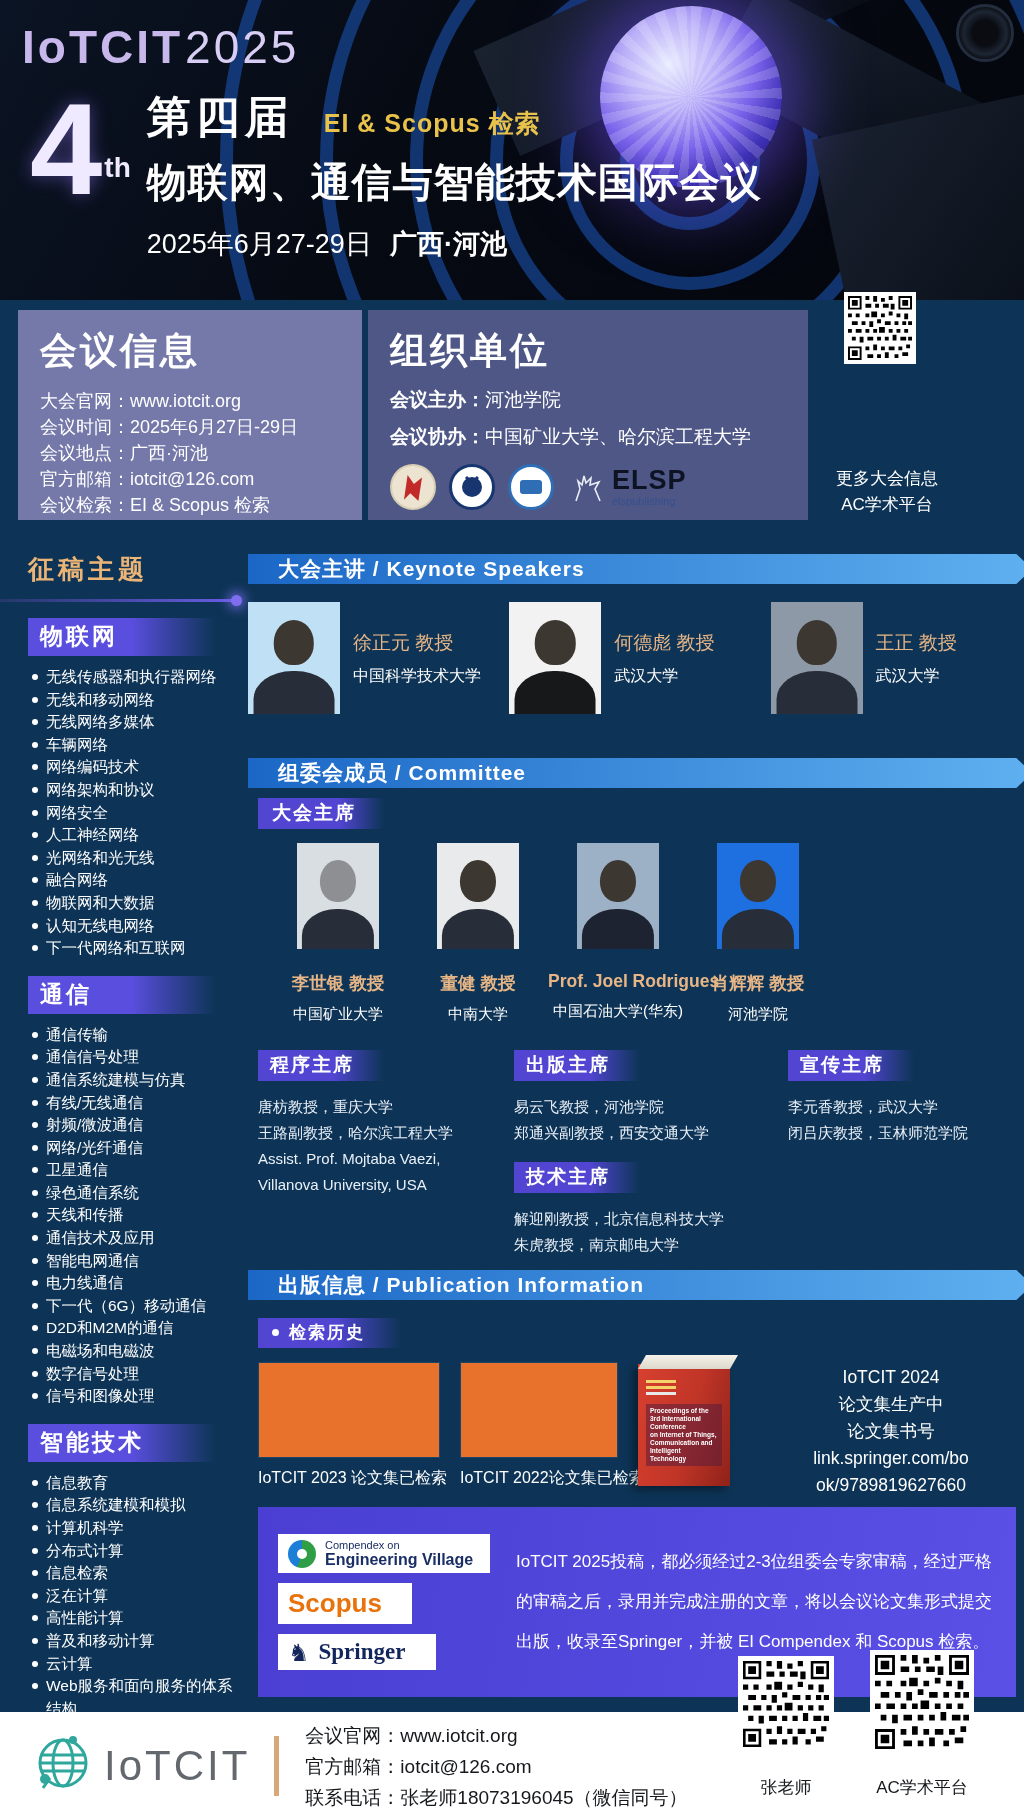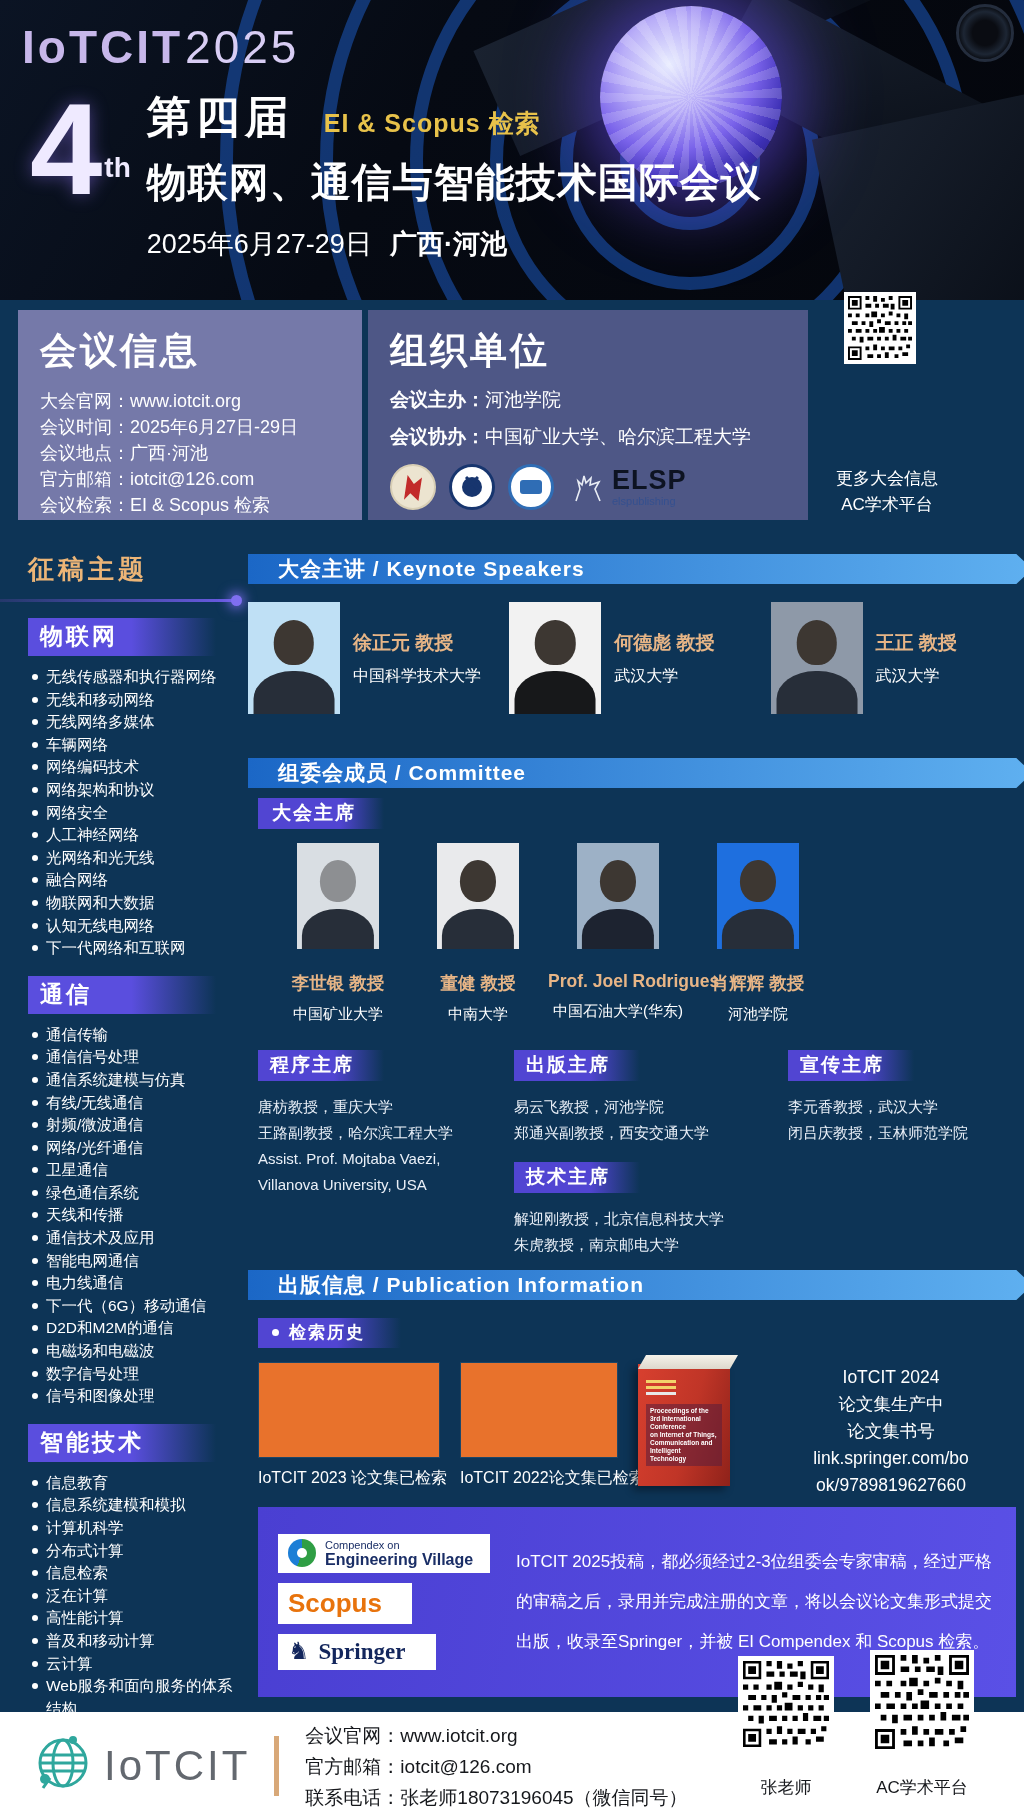--- a/index.html
+++ b/index.html
@@ -87,21 +87,21 @@
 background:linear-gradient(90deg,#5145d2 0%,#5145d2 65%,rgba(81,69,210,0) 100%)}
 
 .keynote-row{display:flex;margin-top:18px;height:112px}
 .speaker{display:flex;width:33.33%;align-items:center}
 .photo{position:relative;overflow:hidden;flex-shrink:0}
 .photo::before{content:'';position:absolute;top:16%;left:50%;transform:translateX(-50%);width:44%;height:40%;border-radius:50% 50% 46% 46%;background:#3d3732}
 .photo::after{content:'';position:absolute;bottom:-14%;left:50%;transform:translateX(-50%);width:88%;height:52%;border-radius:48% 48% 0 0;background:#272e39}
 .photo-k{width:92px;height:112px}
 .pk1{background:#bfe0f5}.pk2{background:#f2f2f2}.pk2::after{background:#17181a}.pk3{background:#8e99a8}
 .sp-text{margin-left:13px}
-.sp-name{font-size:19px;font-weight:bold;color:#e7b586;white-space:nowrap}
+.sp-name{font-size:19px;font-weight:normal;color:#e7b586;white-space:nowrap}
 .sp-aff{font-size:16px;color:#fff;margin-top:10px;white-space:nowrap}
 
 .chairs-row{display:flex;justify-content:space-between;margin:14px 0 0 20px;width:560px}
 .chair{width:140px;text-align:center}
 .photo-c{width:82px;height:106px;margin:0 auto}
 .pc1{background:#e9eaec}.pc2{background:#d9dee3}.pc2::before{background:#8d8f92}.pc3{background:#9db1c6}.pc3::after{background:#1d2330}.pc4{background:#1e6fdf}
 .c-name{margin-top:22px;font-size:17.5px;font-weight:bold;color:#e7b586;white-space:nowrap}
 .c-aff{margin-top:10px;font-size:15px;color:#fff;white-space:nowrap}
 
 .cols-row{display:flex;gap:6px;margin:26px 0 0 10px}
@@ -158,21 +158,21 @@
 .book::before{content:'';position:absolute;left:4px;top:-9px;width:92px;height:14px;background:linear-gradient(#f5f2ea,#ddd8cc);transform:skewX(-30deg)}
 .book::after{content:'';position:absolute;left:8px;top:16px;width:30px;height:3px;background:#f3d36a;box-shadow:0 6px 0 #f3d36a,0 12px 0 #e8e8e8}
 .bk-title{position:absolute;left:8px;top:40px;right:8px;background:rgba(90,30,60,.55);padding:3px 4px}
 .bk-title div{font-size:6.5px;line-height:8px;color:#fff;font-weight:bold}
 .pubtext{flex:1;text-align:center;color:#fff;font-size:17.5px;line-height:27px;padding-top:2px}
 .pubtext .link{color:#fff}
 
 .pub-box{display:flex;align-items:center;gap:26px;margin:8px 16px 0 10px;height:190px;padding:0 24px 0 20px;
 background:linear-gradient(100deg,#4a3fd2,#5a50e6)}
 .logo-stack{width:212px;display:flex;flex-direction:column;gap:10px;flex-shrink:0}
-.lbox{background:#fff;display:flex;align-items:flex-start;gap:9px;padding:5px 10px}
+.lbox{background:#fff;display:flex;align-items:flex-end;gap:9px;padding:5px 10px}
 .lbox.ev{width:212px}
 .ev-ball{width:28px;height:28px;border-radius:50%;background:conic-gradient(#2f9e44 0 200deg,#1c7ed6 200deg 360deg);flex-shrink:0;position:relative}
 .ev-ball::after{content:'';position:absolute;left:9px;top:9px;width:10px;height:10px;border-radius:50%;background:#fff}
 .ev-txt .small{font-size:11px;color:#1a2e66;line-height:12px}
 .ev-txt .bigv{font-size:16px;font-weight:bold;color:#1a2e66;line-height:17px}
 .lbox.scopus{width:134px}
 .scopus-word{font-size:26px;font-weight:bold;color:#e8730c;letter-spacing:0}
 .lbox.springer{width:158px}
 .knight{font-size:24px;color:#13265c;line-height:1}
 .springer-word{font-family:"Liberation Serif",serif;font-size:23px;font-weight:bold;color:#13265c}

